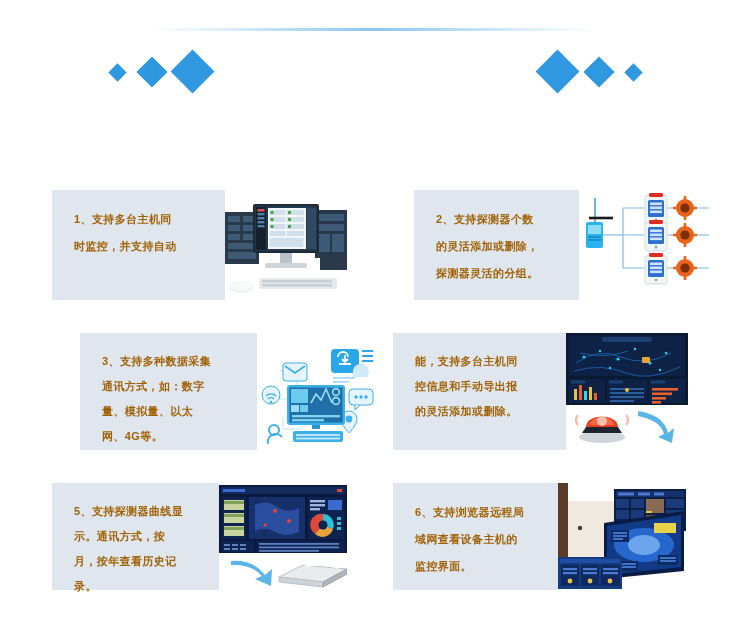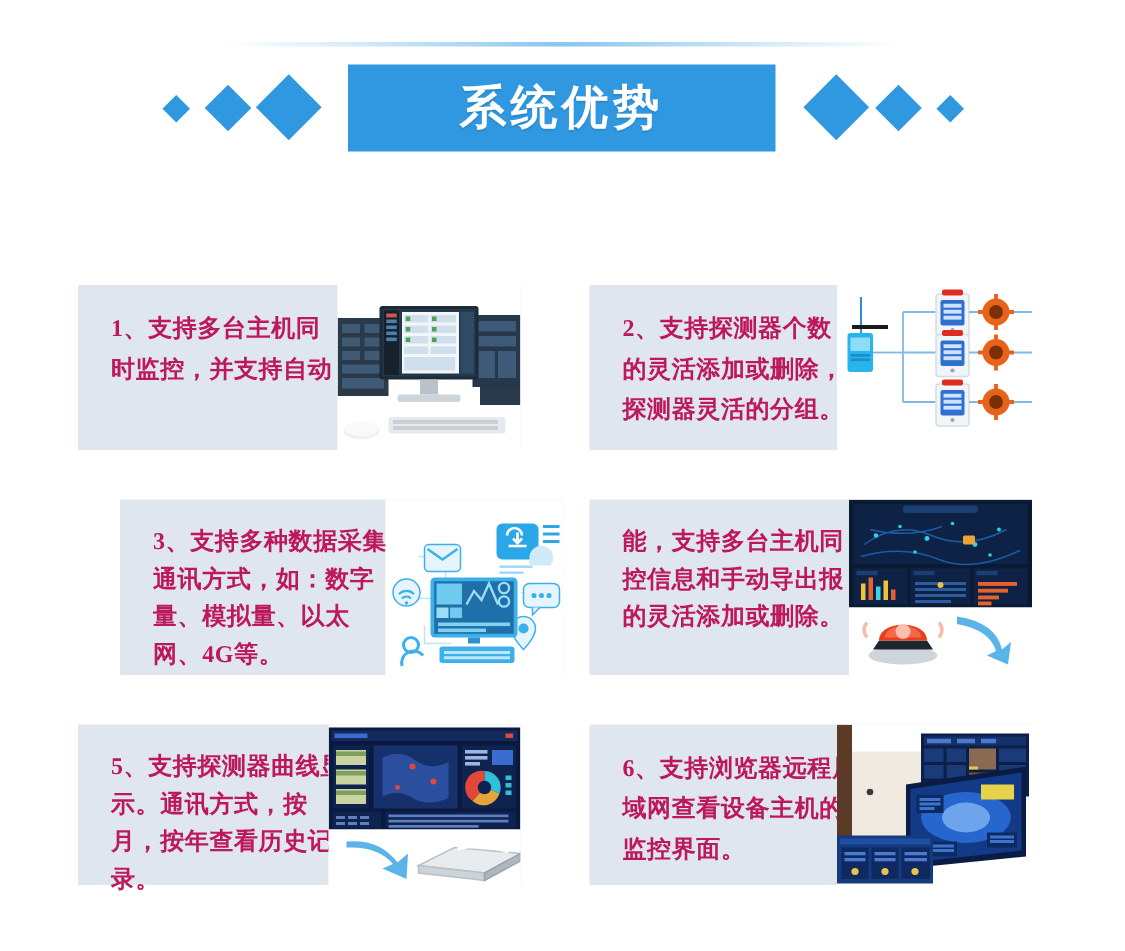--- a/index.html
+++ b/index.html
@@ -34,34 +34,34 @@
   .dR2{left:588px;top:61px;width:22px;height:22px;}
   .dR3{left:627px;top:66px;width:13px;height:13px;}
 
   
   .grid{position:absolute;left:0;top:0;width:750px;height:634px;}
   .card{
     position:absolute;background:#dfe6ed;box-sizing:border-box;
   }
   .card .txt{
     position:absolute;left:22px;top:16px;width:178px;
-    color:#be185d;font-size:16px;line-height:27px;font-weight:bold;
-    font-family:Liberation Serif, serif;
+    color:#a16207;font-size:11px;line-height:27px;font-weight:bold;
+    font-family:Liberation Sans, sans-serif;
     letter-spacing:.4px;
   }
   .card.four .txt{line-height:25px;}
   .pic{
     position:absolute;right:0;top:0;width:117px;height:100%;
     background:#ffffff;overflow:hidden;
   }
   .pic svg{display:block;width:100%;height:100%;}
 
   
   #card1{left:52px;top:190px;width:295px;height:110px;}
-  #card2{left:393px;top:190px;width:295px;height:110px;}
+  #card2{left:414px;top:190px;width:295px;height:110px;}
   #card3{left:52px;top:333px;width:295px;height:117px;margin-left:28px;}
   #card4{left:393px;top:333px;width:295px;height:117px;}
   #card5{left:52px;top:483px;width:295px;height:107px;}
   #card6{left:393px;top:483px;width:295px;height:107px;}
   #card1 .pic{width:122px;}
   #card2 .pic{width:130px;}
   #card3 .pic{width:118px;}
   #card4 .pic{width:122px;}
   #card5 .pic{width:128px;}
   #card6 .pic{width:130px;}
@@ -69,23 +69,20 @@
 </head>
 <body>
 
 <div class="header">
   <div class="hline"></div>
 
   <div class="dia dL1"></div>
   <div class="dia dL2"></div>
   <div class="dia dL3"></div>
 
-  <div class="title-box">
-    <span class="title-text">系统优势</span>
-  </div>
 
   <div class="dia dR1"></div>
   <div class="dia dR2"></div>
   <div class="dia dR3"></div>
 </div>
 
 <div class="grid">
 
   <div class="card" id="card1">
     <div class="txt">

